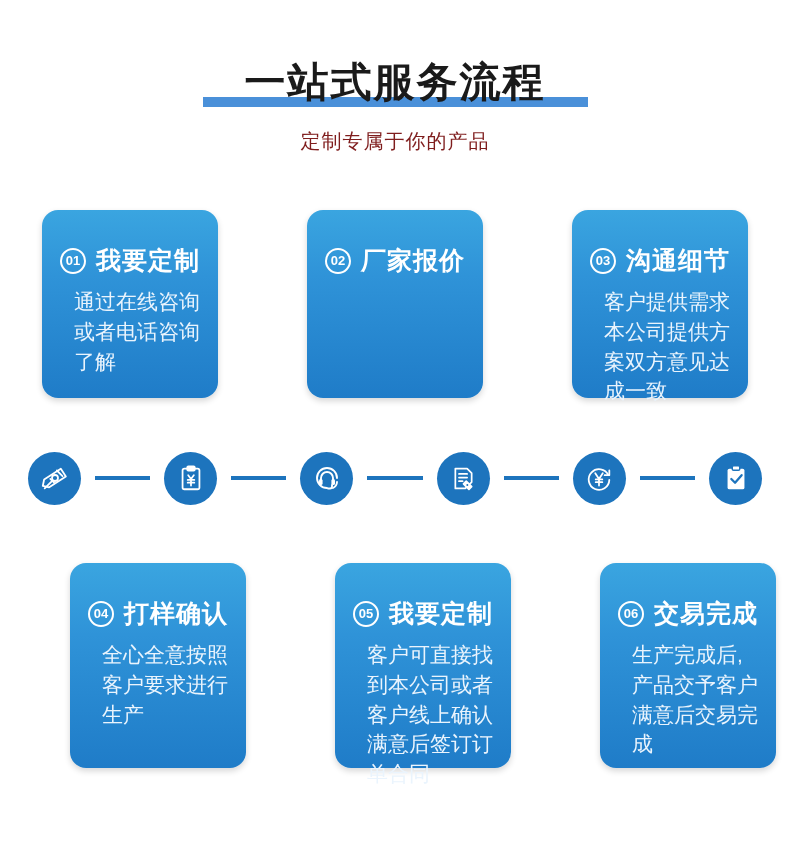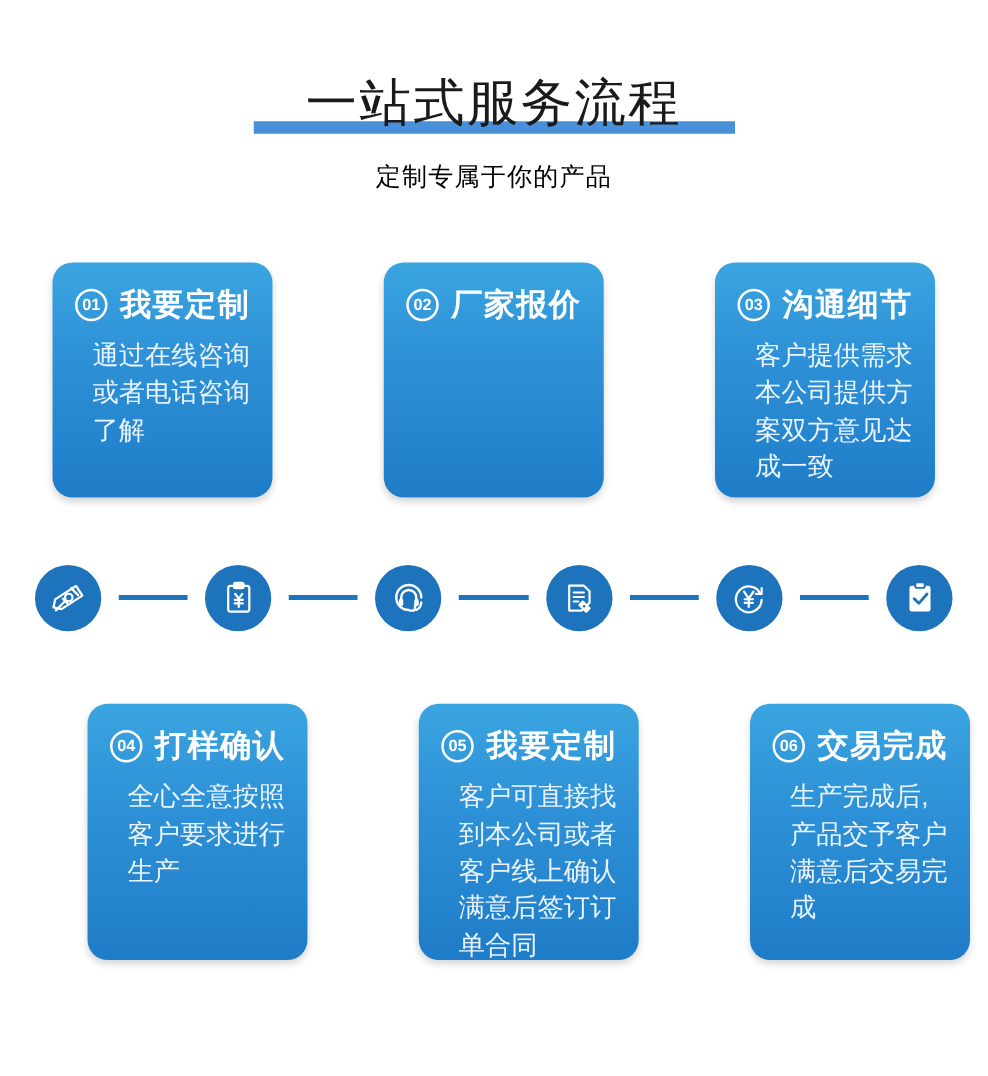--- a/index.html
+++ b/index.html
@@ -32,51 +32,51 @@
     right: -38px;
     bottom: 2px;
     height: 10px;
     background: #4a90d9;
     z-index: 0;
   }
   .page-title {
     position: relative;
     z-index: 1;
     font-size: 41px;
-    font-weight: normal;
+    font-weight: bold;
     color: #1a1a1a;
     letter-spacing: 2px;
     padding: 0 4px 6px 4px;
     display: block;
   }
   .page-subtitle {
     margin-top: 19px;
     font-size: 20px;
-    color: #000000;
+    color: #7f1d1d;
     letter-spacing: 1px;
   }
 
   
   .cards-row {
     position: absolute;
     left: 0;
     width: 790px;
     display: flex;
     justify-content: center;
     gap: 89px;
   }
   .cards-row.top { top: 210px; }
   .cards-row.bottom { top: 563px; margin-left: 28px; }
 
   .card {
     width: 176px;
     border-radius: 16px;
     background: linear-gradient(180deg, #3aa5e0 0%, #2f93d8 35%, #1f7cc8 100%);
     box-shadow: 0 3px 6px rgba(0,0,0,0.16);
-    padding: 17px 0 20px 0;
+    padding: 34px 0 20px 0;
     box-sizing: border-box;
   }
   .card.h1 { height: 188px; }
   .card.h2 { height: 205px; }
 
   .card-head {
     display: flex;
     align-items: center;
     padding-left: 18px;
     margin-bottom: 10px;

